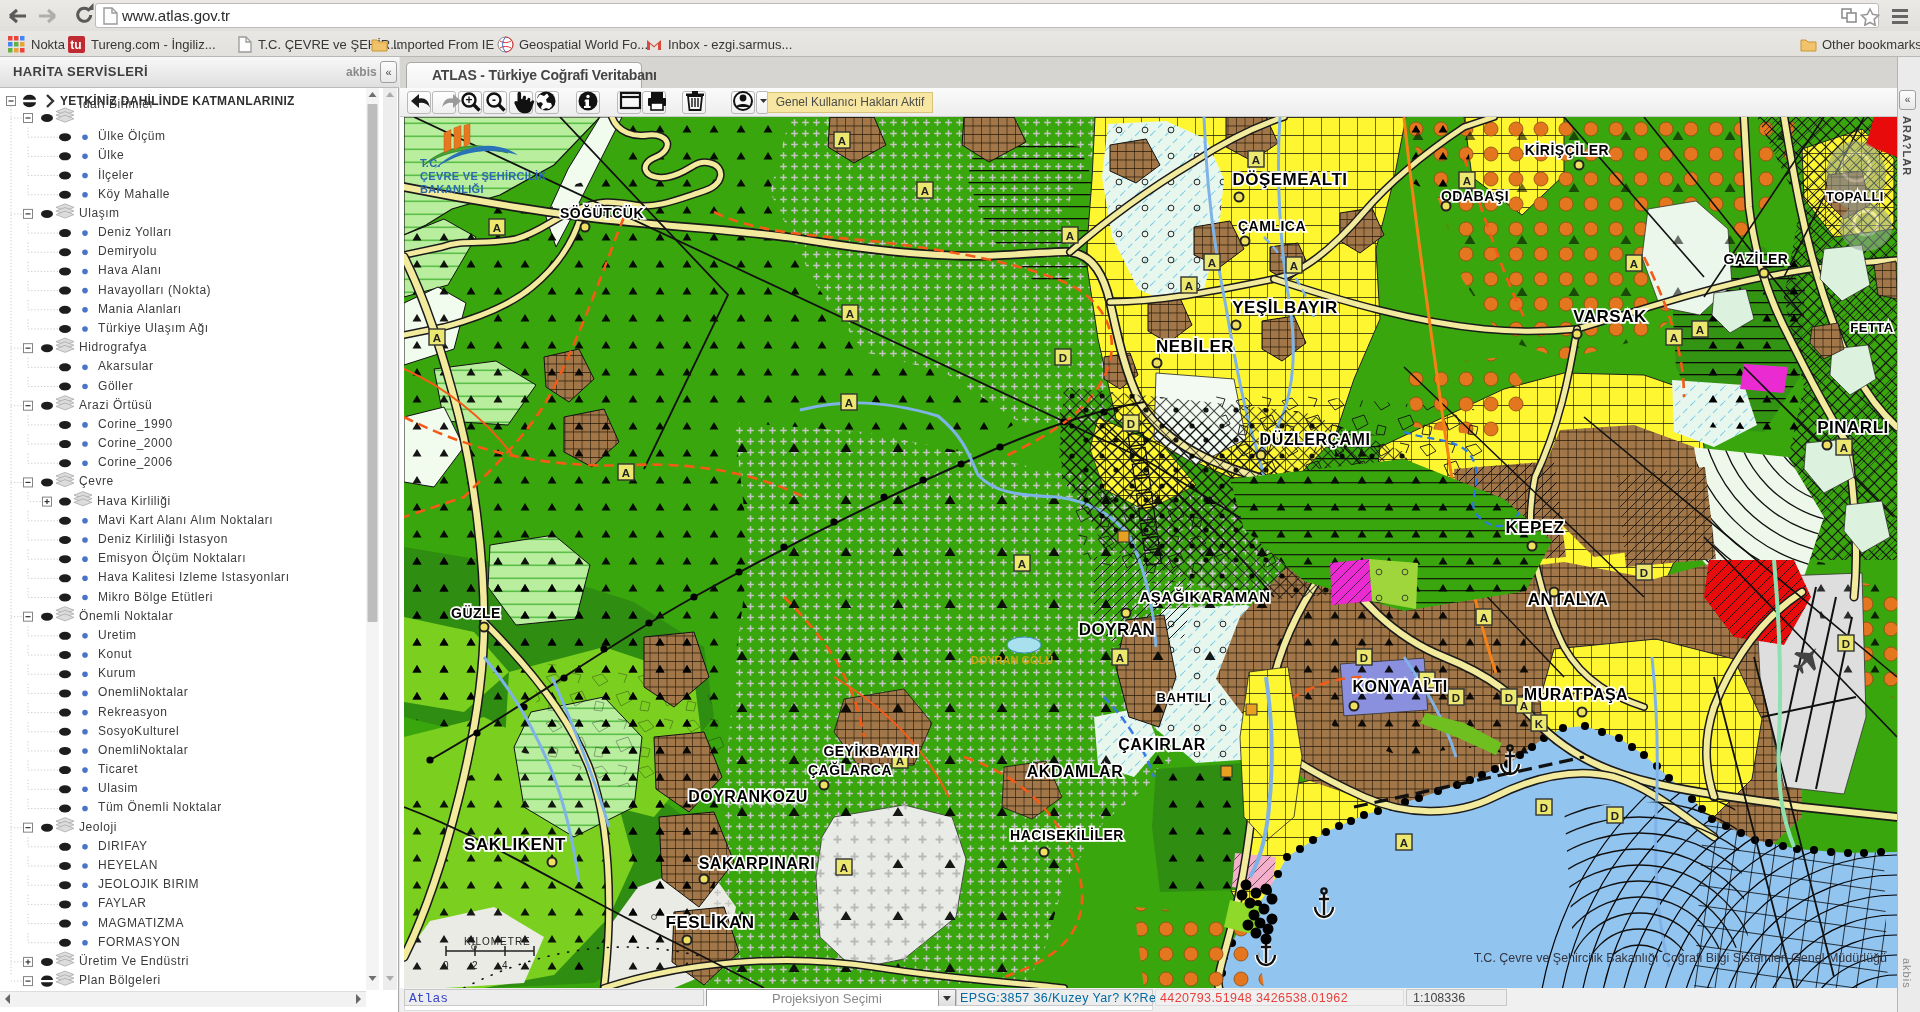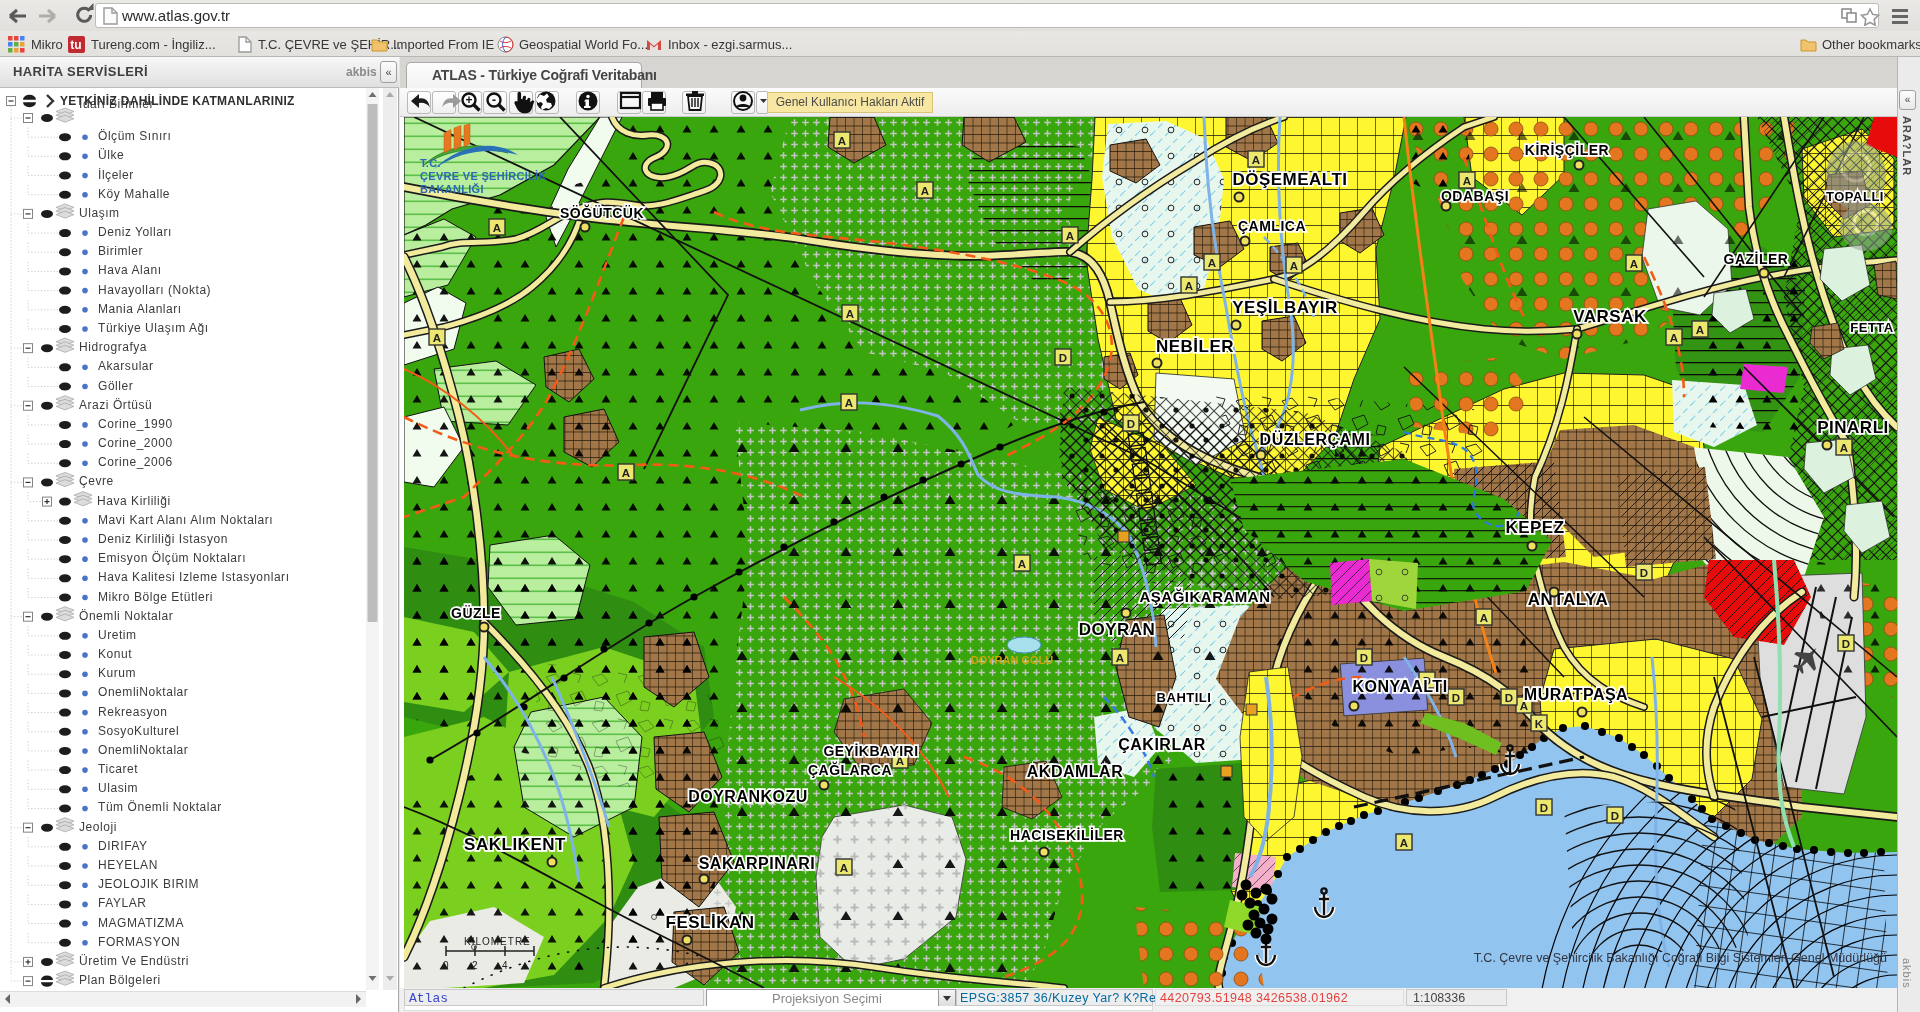--- a/index.html
+++ b/index.html
@@ -49,21 +49,21 @@
 <rect x="0" y="0" width="4.5" height="4.5" fill="#e8453c"></rect>
 <rect x="6" y="0" width="4.5" height="4.5" fill="#e8453c"></rect>
 <rect x="12" y="0" width="4.5" height="4.5" fill="#4586f3"></rect>
 <rect x="0" y="6" width="4.5" height="4.5" fill="#4586f3"></rect>
 <rect x="6" y="6" width="4.5" height="4.5" fill="#65b045"></rect>
 <rect x="12" y="6" width="4.5" height="4.5" fill="#e8a33d"></rect>
 <rect x="0" y="12" width="4.5" height="4.5" fill="#65b045"></rect>
 <rect x="6" y="12" width="4.5" height="4.5" fill="#e8a33d"></rect>
 <rect x="12" y="12" width="4.5" height="4.5" fill="#e8453c"></rect>
 </svg>
-<div class="abs bk" style="left:31px">Mikro</div>
+<div class="abs bk" style="left:31px">Nokta</div>
 <svg class="abs" style="left:68px;top:36px" width="17" height="17">
     <rect width="17" height="17" rx="2" fill="#c02a32"></rect>
     <text x="8" y="13" font-size="12" font-weight="bold" fill="#fff" text-anchor="middle">tu</text>
   </svg>
 <div class="abs bk" style="left:91px">Tureng.com - İngiliz...</div>
 <svg class="abs" style="left:238px;top:36px" width="14" height="17">
     <path d="M1 1h7l5 5v10H1z" fill="#fdfdfd" stroke="#9a9a9a" stroke-width="1.3"></path>
     <path d="M8 1v5h5" fill="none" stroke="#9a9a9a" stroke-width="1.3"></path>
   </svg>
 <div class="abs bk" style="left:258px">T.C. ÇEVRE ve ŞEHİR...</div>
@@ -322,27 +322,27 @@
 <rect x="42.5" y="907.78" width="9" height="9" fill="#fff" stroke="#848484"></rect>
 <path d="M44.5 912.28h5" stroke="#333" stroke-width="1.2"></path>
 <path d="M47 909.78v5" stroke="#333" stroke-width="1.2"></path>
 <ellipse cx="65" cy="912.28" rx="6" ry="4" fill="#1d1d1d"></ellipse>
 <path d="M74 905.78 l9 -3.5 9 3.5 -9 3.5z" fill="#dcdcdc" stroke="#aaa" stroke-width="0.8"></path>
 <path d="M74 909.38 l9 -3.5 9 3.5 -9 3.5z" fill="#dcdcdc" stroke="#aaa" stroke-width="0.8"></path>
 <path d="M74 912.98 l9 -3.5 9 3.5 -9 3.5z" fill="#dcdcdc" stroke="#aaa" stroke-width="0.8"></path>
 </svg>
 <div class="abs tree" style="left:60px;top:94px;font-weight:bold;font-size:12px;letter-spacing:0.3px;color:#2e2e2e">YETKİNİZ DAHİLİNDE KATMANLARINIZ</div>
 <div class="abs tree" style="left:79px;top:97px">İdari Birimler</div>
-<div class="abs tree" style="left:98px;top:129px">Ölçüm Sınırı</div>
+<div class="abs tree" style="left:98px;top:129px">Ülke Ölçüm</div>
 <div class="abs tree" style="left:98px;top:148px">Ülke</div>
 <div class="abs tree" style="left:98px;top:168px">İlçeler</div>
 <div class="abs tree" style="left:98px;top:187px">Köy Mahalle</div>
 <div class="abs tree" style="left:79px;top:206px">Ulaşım</div>
 <div class="abs tree" style="left:98px;top:225px">Deniz Yolları</div>
-<div class="abs tree" style="left:98px;top:244px">Birimler</div>
+<div class="abs tree" style="left:98px;top:244px">Demiryolu</div>
 <div class="abs tree" style="left:98px;top:263px">Hava Alanı</div>
 <div class="abs tree" style="left:98px;top:283px">Havayolları (Nokta)</div>
 <div class="abs tree" style="left:98px;top:302px">Mania Alanları</div>
 <div class="abs tree" style="left:98px;top:321px">Türkiye Ulaşım Ağı</div>
 <div class="abs tree" style="left:79px;top:340px">Hidrografya</div>
 <div class="abs tree" style="left:98px;top:359px">Akarsular</div>
 <div class="abs tree" style="left:98px;top:379px">Göller</div>
 <div class="abs tree" style="left:79px;top:398px">Arazi Örtüsü</div>
 <div class="abs tree" style="left:98px;top:417px">Corine_1990</div>
 <div class="abs tree" style="left:98px;top:436px">Corine_2000</div>

